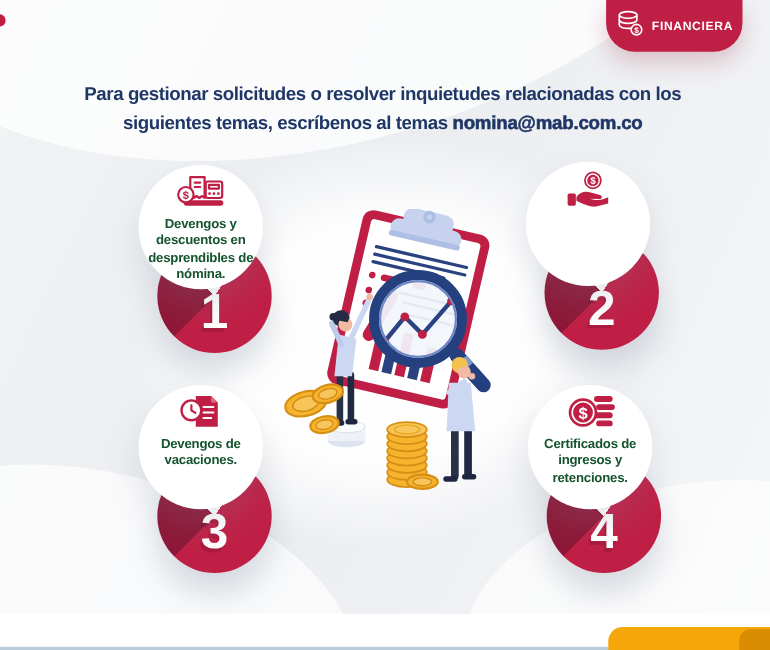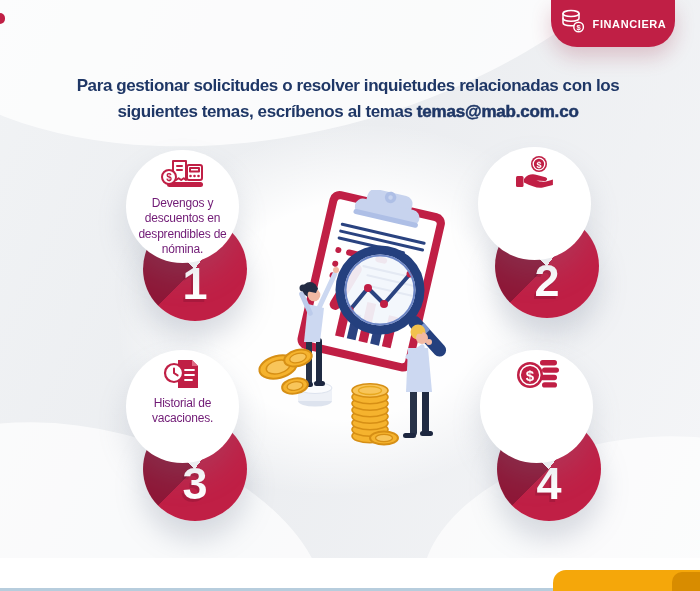--- a/index.html
+++ b/index.html
@@ -31,21 +31,21 @@
   .header .line { white-space:nowrap; }
   .header .email { -webkit-text-stroke:.5px currentColor; letter-spacing:-.2px; }
 
   
   .item { position:absolute; width:160px; height:186px; z-index:4; }
   .item-circle { position:absolute; left:4px; top:4px; width:113px; height:113px; border-radius:50%;
     background:#fff; box-shadow:0 16px 30px rgba(125,135,155,.20);
     display:flex; flex-direction:column; align-items:center; padding-top:9px; z-index:3; }
   .item-icon { height:32px; display:flex; align-items:center; }
   .item-text { margin-top:5px; width:110px; font-size:12px; letter-spacing:-.2px; line-height:1.28;
-    color:#701a75; font-weight:normal; text-align:center; }
+    color:#14532d; font-weight:bold; text-align:center; }
   .item-pie { position:absolute; left:21px; top:71px; width:104px; height:104px; border-radius:50%;
     background:conic-gradient(#ffffff 0 35deg, #c01f45 35deg 225deg, #8e1737 225deg 315deg, #ffffff 315deg 360deg);
     box-shadow:0 18px 28px rgba(120,130,150,.28); z-index:2; }
   .item-num { position:absolute; left:50%; top:50%; transform:translate(-50%,-22%);
     color:#fff; font-size:45px; font-weight:bold; text-shadow:-2px 3px 0 rgba(70,0,25,.18); z-index:4; }
   .item-1 { left:122px; top:146px; }
   .item-2 { left:474px; top:143px; }
   .item-3 { left:122px; top:346px; }
   .item-4 { left:476px; top:346px; }
 
@@ -81,21 +81,21 @@
           <circle cx="18.6" cy="18" r="4.8"></circle>
         </g>
         <text x="18.6" y="21" text-anchor="middle" font-size="7.5" font-weight="bold" fill="#ffffff" font-family="Liberation Sans, sans-serif">$</text>
       </svg>
     </span>
     <span class="badge-label">FINANCIERA</span>
   </div>
 
   <div class="header">
     <div class="line">Para gestionar solicitudes o resolver inquietudes relacionadas con los</div>
-    <div class="line"><span>siguientes temas, escríbenos al temas </span><span class="email">temas@mab.com.co</span></div>
+    <div class="line"><span>siguientes temas, escríbenos al temas </span><span class="email">nomina@mab.com.co</span></div>
   </div>
 
   <div class="item item-1">
     <div class="item-pie">
       <span class="item-num">1</span>
     </div>
     <div class="item-circle">
       <span class="item-icon">
         <svg width="48" height="32" viewBox="0 0 48 32">
           <g fill="none" stroke="#c01f45" stroke-width="2" stroke-linejoin="round">
@@ -138,21 +138,21 @@
     <div class="item-circle">
       <span class="item-icon">
         <svg width="40" height="34" viewBox="0 0 40 34">
           <path d="M15 2 h14 l6 6 v22 h-20 z" fill="#c01f45"></path>
           <path d="M29 2 v6 h6" fill="#e06a84"></path>
           <path d="M22 12 h9 M22 17 h9 M22 22 h7" stroke="#ffffff" stroke-width="1.8" stroke-linecap="round"></path>
           <circle cx="11" cy="15" r="9" fill="#ffffff" stroke="#c01f45" stroke-width="2.2"></circle>
           <path d="M11 10.5 V15 l3.6 2.4" fill="none" stroke="#c01f45" stroke-width="2" stroke-linecap="round"></path>
         </svg>
       </span>
-      <span class="item-text">Historial de vacaciones.</span>
+      <span class="item-text">Devengos de vacaciones.</span>
     </div>
   </div>
 
   <div class="item item-4">
     <div class="item-pie">
       <span class="item-num">4</span>
     </div>
     <div class="item-circle">
       <span class="item-icon">
         <svg width="46" height="34" viewBox="0 0 46 34">
@@ -160,20 +160,21 @@
             <rect x="26" y="2" width="17" height="5.4" rx="2.7"></rect>
             <rect x="28" y="9.4" width="17" height="5.4" rx="2.7"></rect>
             <rect x="26" y="16.8" width="17" height="5.4" rx="2.7"></rect>
             <rect x="28" y="24.2" width="15" height="5.4" rx="2.7"></rect>
           </g>
           <circle cx="16" cy="17" r="13" fill="#c01f45"></circle>
           <circle cx="16" cy="17" r="9.8" fill="none" stroke="#ffffff" stroke-width="1.5"></circle>
           <text x="16" y="22.5" text-anchor="middle" font-size="15" font-weight="bold" fill="#ffffff" font-family="Liberation Sans, sans-serif">$</text>
         </svg>
       </span>
+      <span class="item-text">Certificados de ingresos y retenciones.</span>
     </div>
   </div>
 
   <svg class="illustration" viewBox="0 0 216 262">
 
     <g transform="rotate(13 122 92)">
       <rect x="64" y="10" width="118" height="162" rx="10" fill="#c01f45"></rect>
       <rect x="72" y="18" width="102" height="146" rx="3" fill="#ffffff"></rect>
 
       <rect x="100" y="0" width="46" height="20" rx="8" fill="#c7d3ee"></rect>

